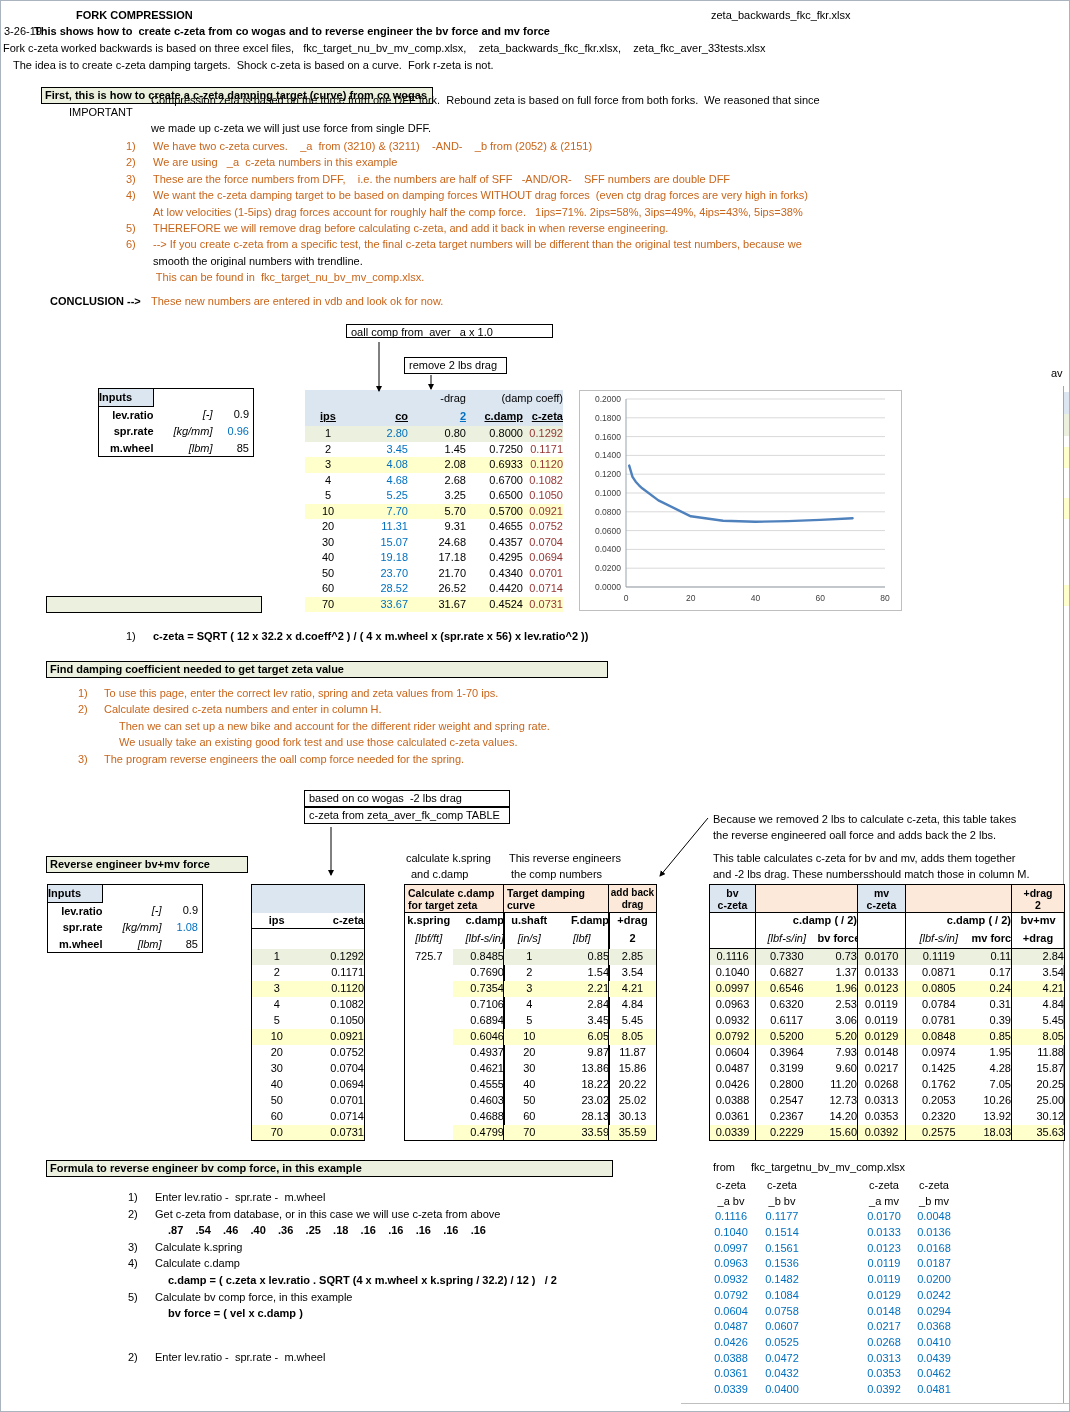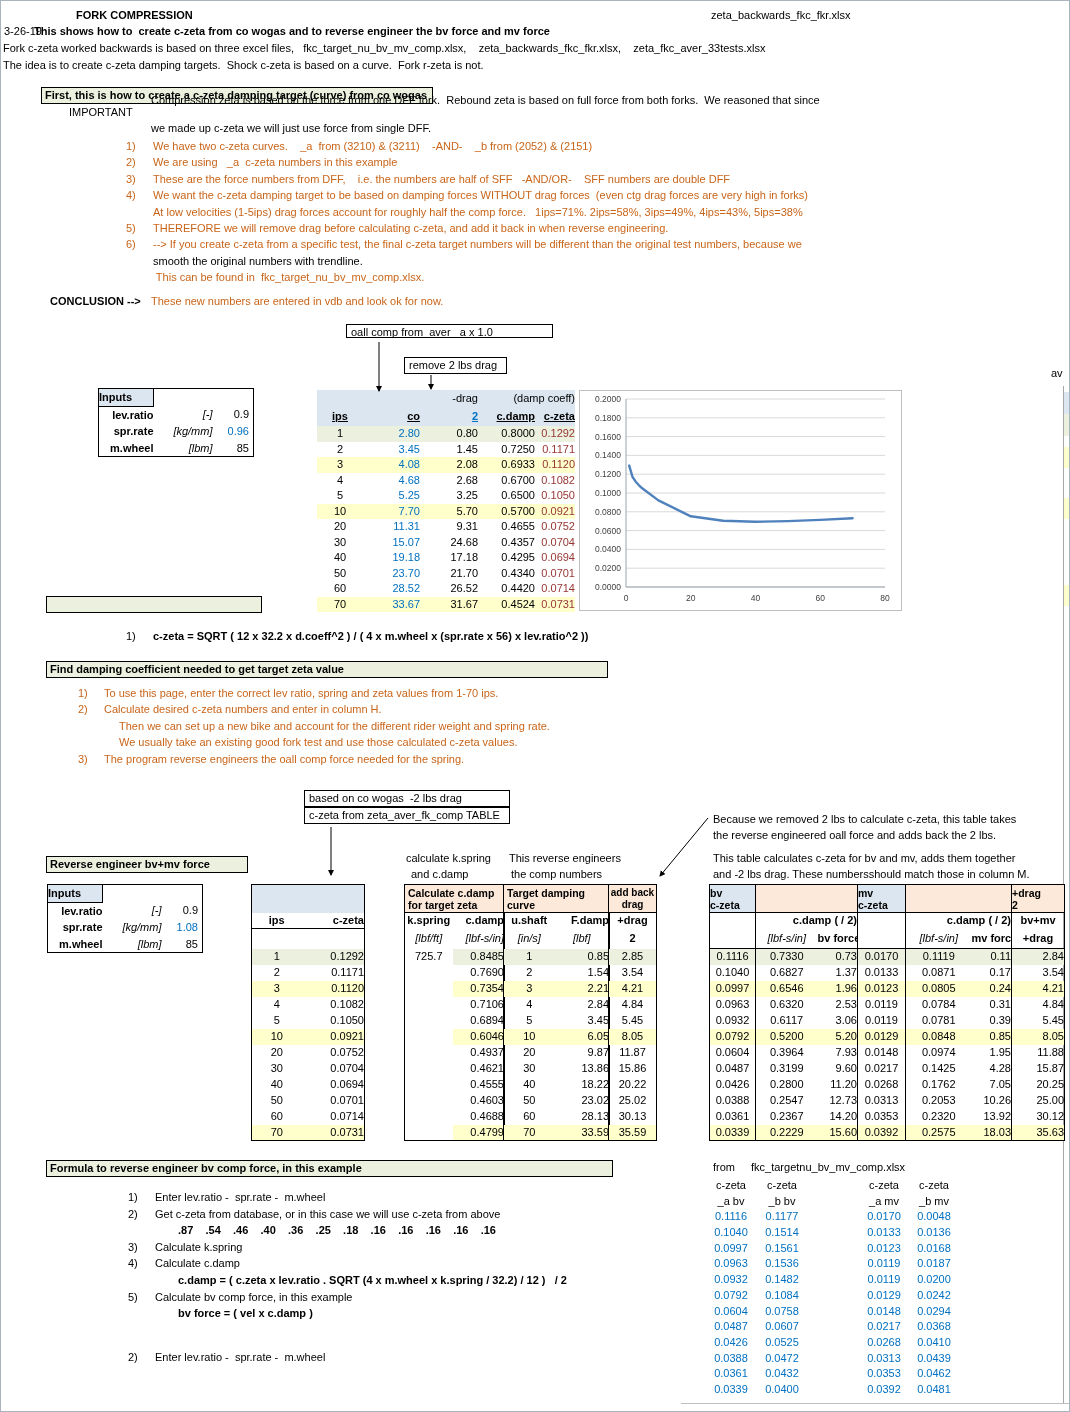--- a/index.html
+++ b/index.html
@@ -13,21 +13,21 @@
   .ftxt{position:absolute;white-space:pre;font-size:11px;line-height:13px}
   .b{font-weight:bold}.i{font-style:italic}.u{text-decoration:underline}
   .orange{color:var(--accent-orange)}.blue{color:var(--value-blue)}.red{color:var(--zeta-red)}
   .shead{position:absolute;background:var(--hl-green);border:1px solid #000;font-weight:bold;line-height:15px;padding:0 3px;white-space:pre;overflow:hidden}
   .lbox{position:absolute;background:#fff;border:1px solid #000;line-height:15px;padding:0 4px;white-space:pre;overflow:hidden}
   
   .lines{position:absolute}
   .nline{display:flex;height:16.4px;line-height:16.4px;white-space:pre}
   .nline .num{display:inline-block;flex:0 0 27px}
   .nline .txt{white-space:pre}
-  .nline .txt.ind{margin-left:23px}
+  .nline .txt.ind{margin-left:13px}
   .sec1l{left:125px;top:137px;color:var(--accent-orange)}
   .sec2l{left:77px;top:684px;color:var(--accent-orange)}
   .sec2l .num{flex:0 0 26px}
   .sec2l .txt.ind{margin-left:15px}
   .sec4l{left:127px;top:1188px;color:#000}
   .sec4l .nline{height:16.6px;line-height:16.6px}
   .nline .txt.c-k{color:#000}
   .nline.gap{margin-top:27px}
   
   table.dtable{position:absolute;border-collapse:collapse;table-layout:fixed;font-size:11px}
@@ -42,21 +42,21 @@
   .wogas thead tr:first-child td{height:17px}
   .wogas thead tr:last-child td{height:19px}
   .bordered{border:1px solid #000}
   .band td{height:28px}
   .hdrrow td{height:16px}
   .unitsrow td{height:20px}
   .midips .band td{background:var(--band-blue)}
   .midips .hdrrow td{border-bottom:1px solid #000}
   .peachband .band td{background:var(--band-peach);font-size:10.5px;line-height:12px;padding-left:3px;font-weight:bold;border-bottom:1px solid #000;vertical-align:middle}
   .dragcol .band td{font-size:10px;padding-left:0;text-align:center}
-  .bvmv .band td{border-bottom:1px solid #000;vertical-align:middle;font-size:10.5px;line-height:12px;font-weight:bold;text-align:left}
+  .bvmv .band td{border-bottom:1px solid #000;vertical-align:middle;font-size:10.5px;line-height:12px;font-weight:bold;text-align:center}
   .bvmv .band td.bluec{background:var(--band-blue)}
   .bvmv .band td.peachc{background:var(--band-peach)}
   .bvmv .unitsrow td{border-bottom:1px solid #000}
   .bR{border-right:1px solid #000}
   .inputs td{height:16.5px;line-height:16.5px}
   .inputs .ttl td{height:16px}
   .ttlcell{background:var(--band-blue);border-right:1px solid #000;border-bottom:1px solid #000;padding-left:2px}
   tr.bluev td:last-child{color:var(--value-blue)}
   .inputs td.ar{padding-right:4px}
   
@@ -74,21 +74,21 @@
 </head>
 <body>
 
 <div id="page">
 
   <div class="ftxt b" style="left:75px;top:8px">FORK COMPRESSION</div>
   <div class="ftxt" style="left:710px;top:8px">zeta_backwards_fkc_fkr.xlsx</div>
   <div class="ftxt" style="left:3px;top:24px">3-26-19</div>
   <div class="ftxt b" style="left:33px;top:24px">This shows how to  create c-zeta from co wogas and to reverse engineer the bv force and mv force</div>
   <div class="ftxt" style="left:2px;top:41px">Fork c-zeta worked backwards is based on three excel files,   fkc_target_nu_bv_mv_comp.xlsx,    zeta_backwards_fkc_fkr.xlsx,    zeta_fkc_aver_33tests.xlsx</div>
-  <div class="ftxt" style="left:2px;top:58px">The idea is to create c-zeta damping targets.  Shock c-zeta is based on a curve.  Fork r-zeta is not.</div>
+  <div class="ftxt" style="left:12px;top:58px">The idea is to create c-zeta damping targets.  Shock c-zeta is based on a curve.  Fork r-zeta is not.</div>
 
   <div class="shead" style="left:40px;top:86px;width:392px;height:17px">First, this is how to create a c-zeta damping target (curve) from co wogas</div>
   <div class="ftxt" style="left:68px;top:105px">IMPORTANT</div>
   <div class="ftxt" style="left:150px;top:93px">Compression zeta is based on the force from one DFF fork.  Rebound zeta is based on full force from both forks.  We reasoned that since</div>
   <div class="ftxt" style="left:150px;top:121px">we made up c-zeta we will just use force from single DFF.</div>
   <div class="lines sec1l">
       <div class="nline"><span class="num">1)</span><span class="txt">We have two c-zeta curves.    _a  from (3210) &amp; (3211)    -AND-    _b from (2052) &amp; (2151)</span></div>
       <div class="nline"><span class="num">2)</span><span class="txt">We are using   _a  c-zeta numbers in this example</span></div>
       <div class="nline"><span class="num">3)</span><span class="txt">These are the force numbers from DFF,    i.e. the numbers are half of SFF   -AND/OR-    SFF numbers are double DFF</span></div>
       <div class="nline"><span class="num">4)</span><span class="txt">We want the c-zeta damping target to be based on damping forces WITHOUT drag forces  (even ctg drag forces are very high in forks)</span></div>
@@ -128,21 +128,21 @@
           <td class="ar">0.96</td>
         </tr>
         <tr>
           <td class="al b">m.wheel</td>
           <td class="al i">[lbm]</td>
           <td class="ar">85</td>
         </tr>
       </tbody>
   </table>
 
-  <table class="dtable wogas" style="left:316px;top:389px;width:258px">
+  <table class="dtable wogas" style="left:304px;top:389px;width:258px">
     <colgroup>
         <col style="width:46px">
         <col style="width:57px">
         <col style="width:58px">
         <col style="width:57px">
         <col style="width:40px">
       </colgroup>
     <thead>
       <tr>
         <td></td>

